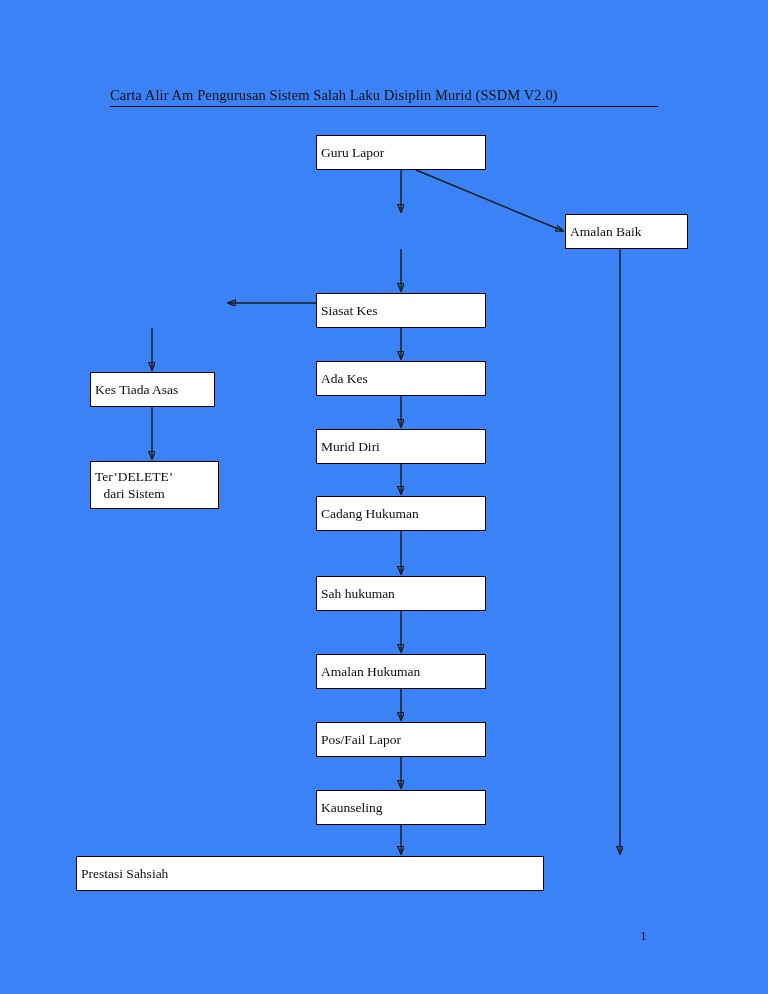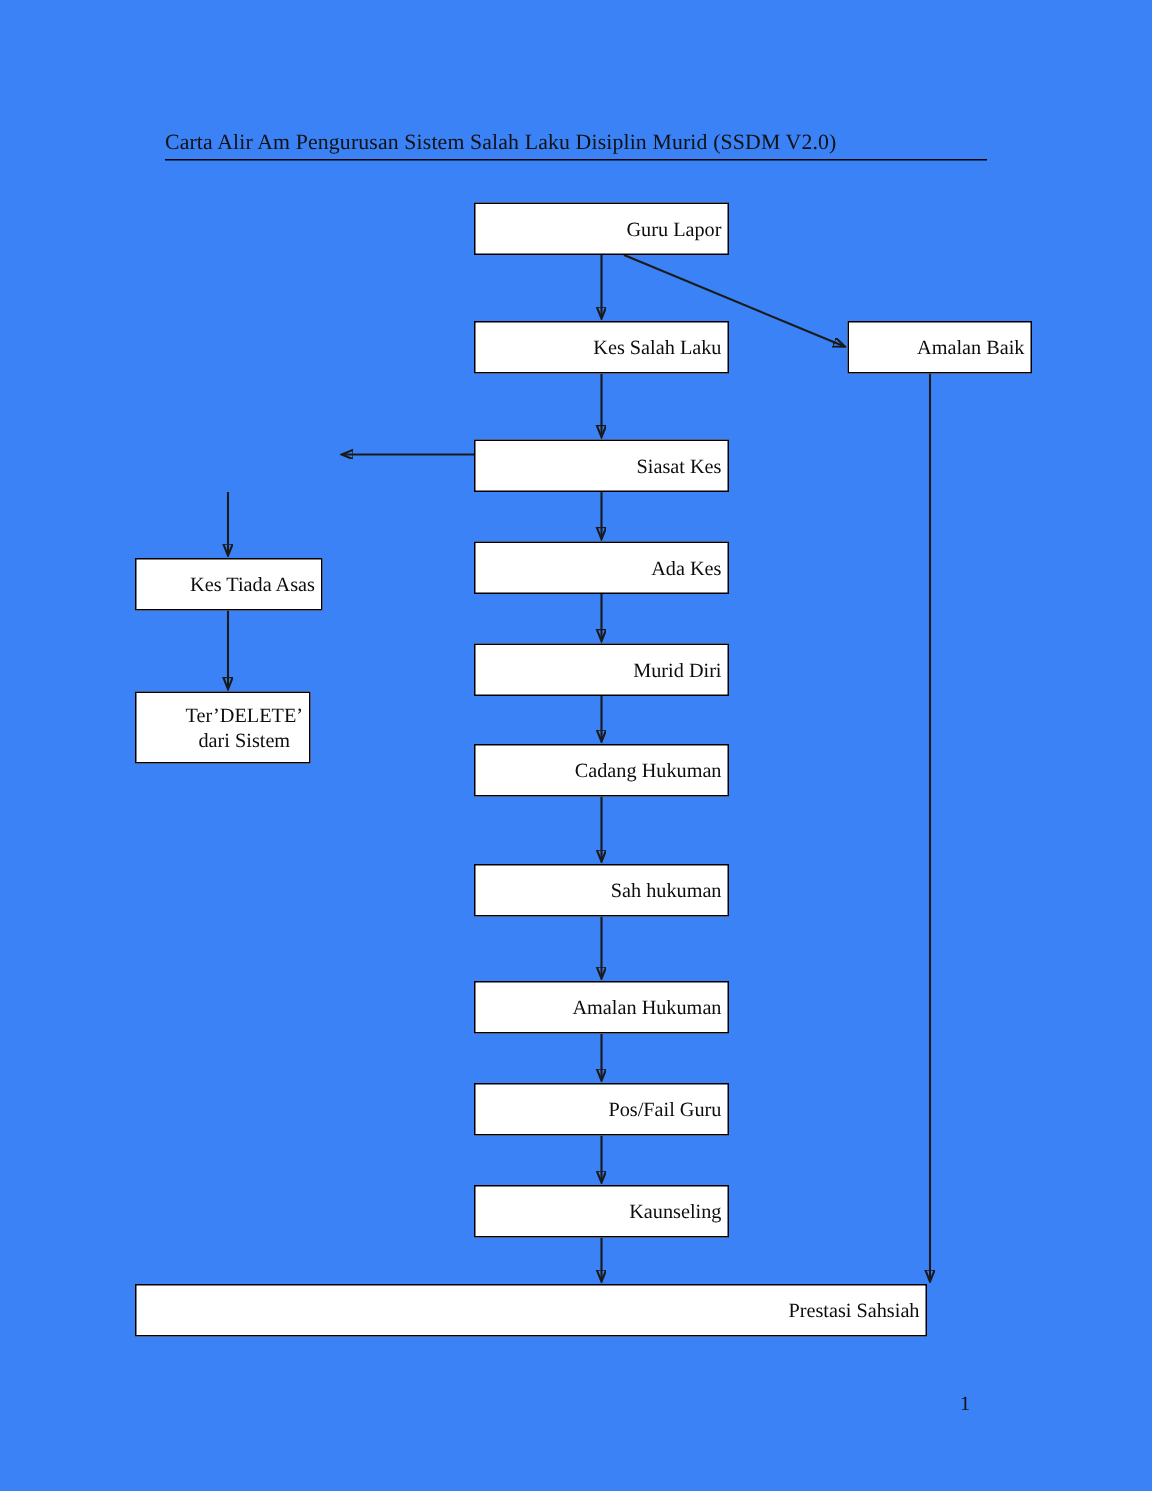--- a/index.html
+++ b/index.html
@@ -38,21 +38,21 @@
     height: 1px;
     background: #000;
   }
   .node {
     position: absolute;
     box-sizing: border-box;
     border: 1px solid #000000;
     background: #ffffff;
     display: flex;
     align-items: center;
-    justify-content: flex-end;
+    justify-content: flex-start;
     text-align: center;
     font-size: 13.5px;
     line-height: 17px;
     color: #0d0d0d;
     padding: 0 4px;
   }
   .node span { display: block; }
   .node .l2 { white-space: pre-line; }
   #page-number {
     position: absolute;
@@ -119,34 +119,31 @@
   </svg>
 
   <div class="node" style="left:316px; top:135px; width:170px; height:35px;">
     <span>Guru Lapor</span>
   </div>
 
   <div class="node" style="left:565px; top:214px; width:123px; height:35px;">
     <span>Amalan Baik</span>
   </div>
 
-  <div class="node" style="left:316px; top:214px; width:170px; height:35px;">
-    <span>Kes Salah Laku</span>
-  </div>
 
   <div class="node" style="left:316px; top:293px; width:170px; height:35px;">
     <span>Siasat Kes</span>
   </div>
 
 
   <div class="node" style="left:90px; top:372px; width:125px; height:35px;">
     <span>Kes Tiada Asas</span>
   </div>
 
-  <div class="node" style="left:90px; top:461px; width:117px; height:48px;">
+  <div class="node" style="left:90px; top:461px; width:129px; height:48px;">
     <span class="l2">Ter’DELETE’
 dari Sistem</span>
   </div>
 
   <div class="node" style="left:316px; top:361px; width:170px; height:35px;">
     <span>Ada Kes</span>
   </div>
 
   <div class="node" style="left:316px; top:429px; width:170px; height:35px;">
     <span>Murid Diri</span>
@@ -158,26 +155,26 @@
 
   <div class="node" style="left:316px; top:576px; width:170px; height:35px;">
     <span>Sah hukuman</span>
   </div>
 
   <div class="node" style="left:316px; top:654px; width:170px; height:35px;">
     <span>Amalan Hukuman</span>
   </div>
 
   <div class="node" style="left:316px; top:722px; width:170px; height:35px;">
-    <span>Pos/Fail Guru</span>
+    <span>Pos/Fail Lapor</span>
   </div>
 
   <div class="node" style="left:316px; top:790px; width:170px; height:35px;">
     <span>Kaunseling</span>
   </div>
 
-  <div class="node" style="left:90px; top:856px; width:528px; height:35px;">
+  <div class="node" style="left:76px; top:856px; width:468px; height:35px;">
     <span>Prestasi Sahsiah</span>
   </div>
 
   <div id="page-number">1</div>
 
 </div>
 
 </body></html>

